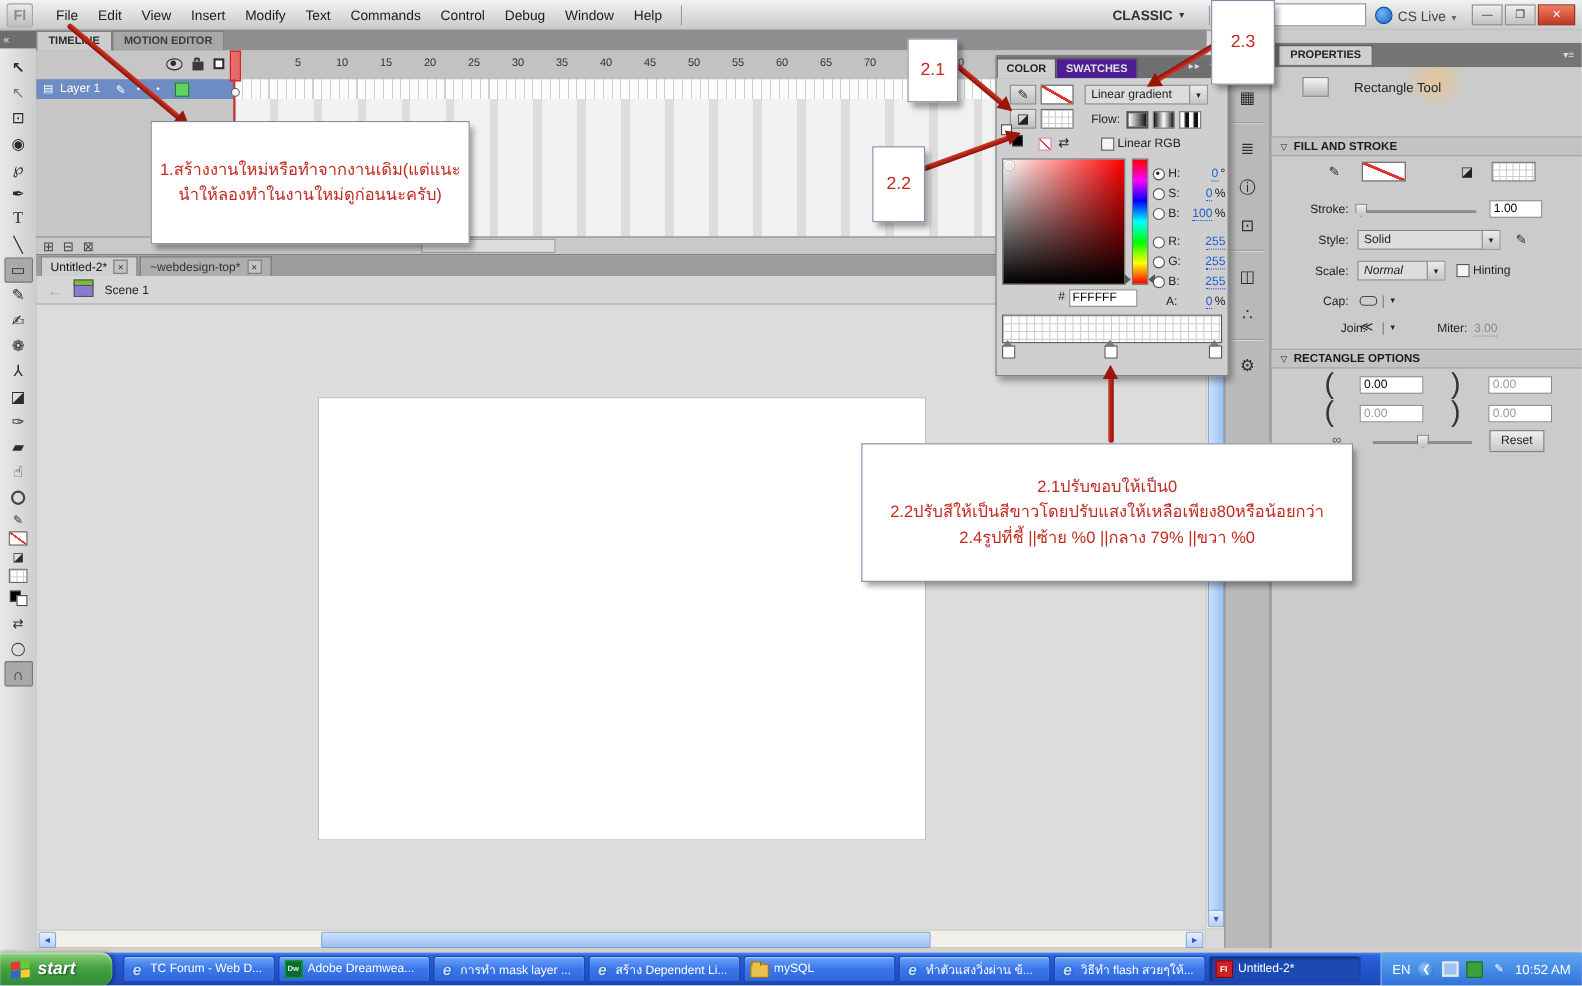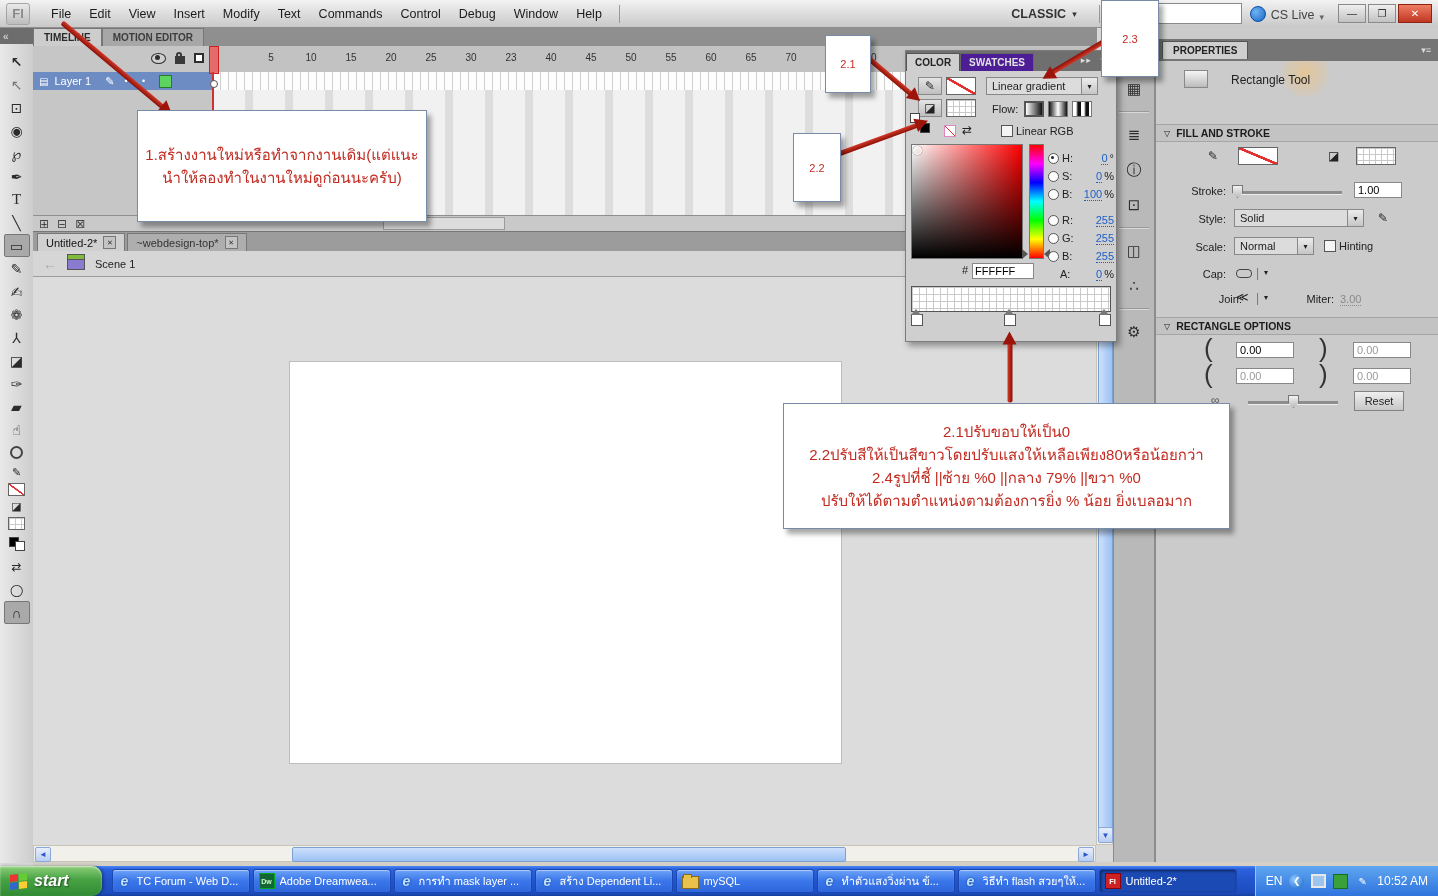--- a/index.html
+++ b/index.html
@@ -112,21 +112,21 @@
   .pinput{position:absolute;height:16px;border:1px solid #888;font-size:11px;padding:0 3px;font-family:"Liberation Sans",sans-serif;box-sizing:border-box;background:#fff;}
   .pinput.dim{color:#999;}
   .sechdr{position:absolute;left:0;width:283px;height:18px;background:#c3c3c3;border-top:1px solid #a5a5a5;border-bottom:1px solid #a5a5a5;font-size:10.5px;font-weight:bold;color:#1c1c1c;display:flex;align-items:center;gap:6px;padding-left:8px;box-sizing:border-box;}
   .slider{position:absolute;height:3px;background:#8d8d8d;border-bottom:1px solid #eee;}
   .sthumb2{position:absolute;width:9px;height:11px;background:linear-gradient(#f2f2f2,#bdbdbd);border:1px solid #777;clip-path:polygon(0 0,100% 0,100% 60%,50% 100%,0 60%);}
   .pillcap{display:inline-block;width:14px;height:7px;border:1.5px solid #444;border-radius:4px;}
   .pbtn{position:absolute;background:linear-gradient(#efefef,#c7c7c7);border:1px solid #828282;font-size:11px;display:flex;align-items:center;justify-content:center;}
   .watermark{position:absolute;left:125px;top:22px;width:48px;height:48px;border-radius:50%;background:radial-gradient(circle,rgba(255,190,90,.45),rgba(255,190,90,.08) 70%);}
   
   .ann{position:absolute;background:#fff;border:1px solid #7a8ba8;box-shadow:4px 5px 5px rgba(0,0,0,.35);color:#c22b21;display:flex;flex-direction:column;align-items:center;justify-content:center;z-index:60;}
-  .ann .ttl{font-size:11px;text-align:right;}
+  .ann .ttl{font-size:16px;text-align:right;}
   .annbig{font-size:15px;line-height:1.55;text-align:center;}
   .arrow{position:absolute;height:5px;background:linear-gradient(#d23a2a,#8c0f06);transform-origin:0 50%;z-index:55;border-radius:2px;}
   .arrow:after{content:"";position:absolute;right:-11px;top:-5px;border-left:13px solid #9c140a;border-top:7px solid transparent;border-bottom:7px solid transparent;}
   
   .taskbar{left:0;top:866px;width:1438px;height:30px;background:linear-gradient(#4a86f3,#2b63de 10%,#2355cd 45%,#1d4cbd 90%,#16409f);display:flex;align-items:center;z-index:70;}
   .startbtn{width:102px;height:30px;border-radius:0 10px 10px 0;background:linear-gradient(#8ed07a,#48a344 45%,#2f8a33);display:flex;align-items:center;gap:7px;padding-left:10px;box-sizing:border-box;box-shadow:inset 0 1px 2px rgba(255,255,255,.6),2px 0 3px rgba(0,0,0,.3);}
   .startbtn span{color:#fff;font-weight:bold;font-style:italic;font-size:16px;text-shadow:1px 1px 2px rgba(0,0,0,.5);}
   .flag{width:17px;height:15px;display:grid;grid-template-columns:8px 8px;grid-template-rows:7px 7px;gap:1px;transform:skewY(-6deg);}
   .flag i{display:block;}
   .taskitem{width:138px;height:24px;margin:0 1.5px;border-radius:3px;border:1px solid #1b47b3;background:linear-gradient(#6da3f8,#3a76ea 50%,#2f67dd);display:flex;align-items:center;gap:5px;padding:0 5px;box-sizing:border-box;color:#fff;font-size:11px;box-shadow:inset 0 1px 1px rgba(255,255,255,.45);}
@@ -281,21 +281,21 @@
       <span class="i-sq"></span>
     </div>
     <div class="tl-ruler">
       <span class="rnum" style="width:26px;"></span>
       <span class="rnum">5</span>
       <span class="rnum">10</span>
       <span class="rnum">15</span>
       <span class="rnum">20</span>
       <span class="rnum">25</span>
       <span class="rnum">30</span>
-      <span class="rnum">23</span>
+      <span class="rnum">35</span>
       <span class="rnum">40</span>
       <span class="rnum">45</span>
       <span class="rnum">50</span>
       <span class="rnum">55</span>
       <span class="rnum">60</span>
       <span class="rnum">65</span>
       <span class="rnum">70</span>
       <span class="rnum">75</span>
       <span class="rnum">80</span>
       <span class="rnum">85</span>
@@ -483,21 +483,21 @@
     <div class="slider" style="left:78px;top:164px;width:108px;"></div>
     <span class="sthumb2" style="left:76px;top:158px;"></span>
     <input class="pinput" style="left: 198px; top: 155px; width: 48px;" value="1.00">
     <span class="plabel" style="left:8px;top:186px;width:62px;">Style:</span>
     <div class="dropdown" style="left:78px;top:182px;width:130px;">
       <span class="txt">Solid</span>
       <span class="arr">▾</span>
     </div>
     <span class="abs" style="left:222px;top:184px;font-size:12px;">✎</span>
     <span class="plabel" style="left:8px;top:214px;width:62px;">Scale:</span>
-    <div class="dropdown" style="left:78px;top:210px;width:80px;">
+    <div class="dropdown" style="left:78px;top:210px;width:80px;font-style:italic;">
       <span class="txt">Normal</span>
       <span class="arr">▾</span>
     </div>
     <span class="abs ckbox" style="left:168px;top:213px;"></span>
     <span class="abs" style="left:183px;top:213px;font-size:11px;">Hinting</span>
     <span class="plabel" style="left:8px;top:241px;width:62px;">Cap:</span>
     <span class="abs pillcap" style="left:80px;top:242px;"></span>
     <span class="abs" style="left:100px;top:239px;color:#777;">|</span>
     <span class="abs" style="left:108px;top:241px;font-size:8px;">▾</span>
     <span class="plabel" style="left:24px;top:266px;width:62px;">Join:</span>
@@ -540,21 +540,20 @@
   <div class="ann" style="left:793px;top:133px;width:46px;height:67px;">
       <span class="ttl">2.2</span>
     </div>
   <div class="ann" style="left:1101px;top:0px;width:56px;height:75px;">
       <span class="ttl">2.3</span>
     </div>
   <div class="ann" style="left:783px;top:403px;width:445px;height:124px;">
     <div class="annbig">2.1ปรับขอบให้เป็น0</div>
     <div class="annbig">2.2ปรับสีให้เป็นสีขาวโดยปรับแสงให้เหลือเพียง80หรือน้อยกว่า</div>
     <div class="annbig">2.4รูปที่ชี้ ||ซ้าย %0 ||กลาง 79% ||ขวา %0</div>
-    <div class="annbig">ปรับให้ได้ตามตำแหน่งตามต้องการยิ่ง % น้อย ยิ่งเบลอมาก</div>
   </div>
 
   <div class="abs taskbar">
     <div class="startbtn">
       <span class="flag">
           <i style="background:#e33;"></i>
           <i style="background:#6c3;"></i>
           <i style="background:#36c;"></i>
           <i style="background:#fc3;"></i>
         </span>

